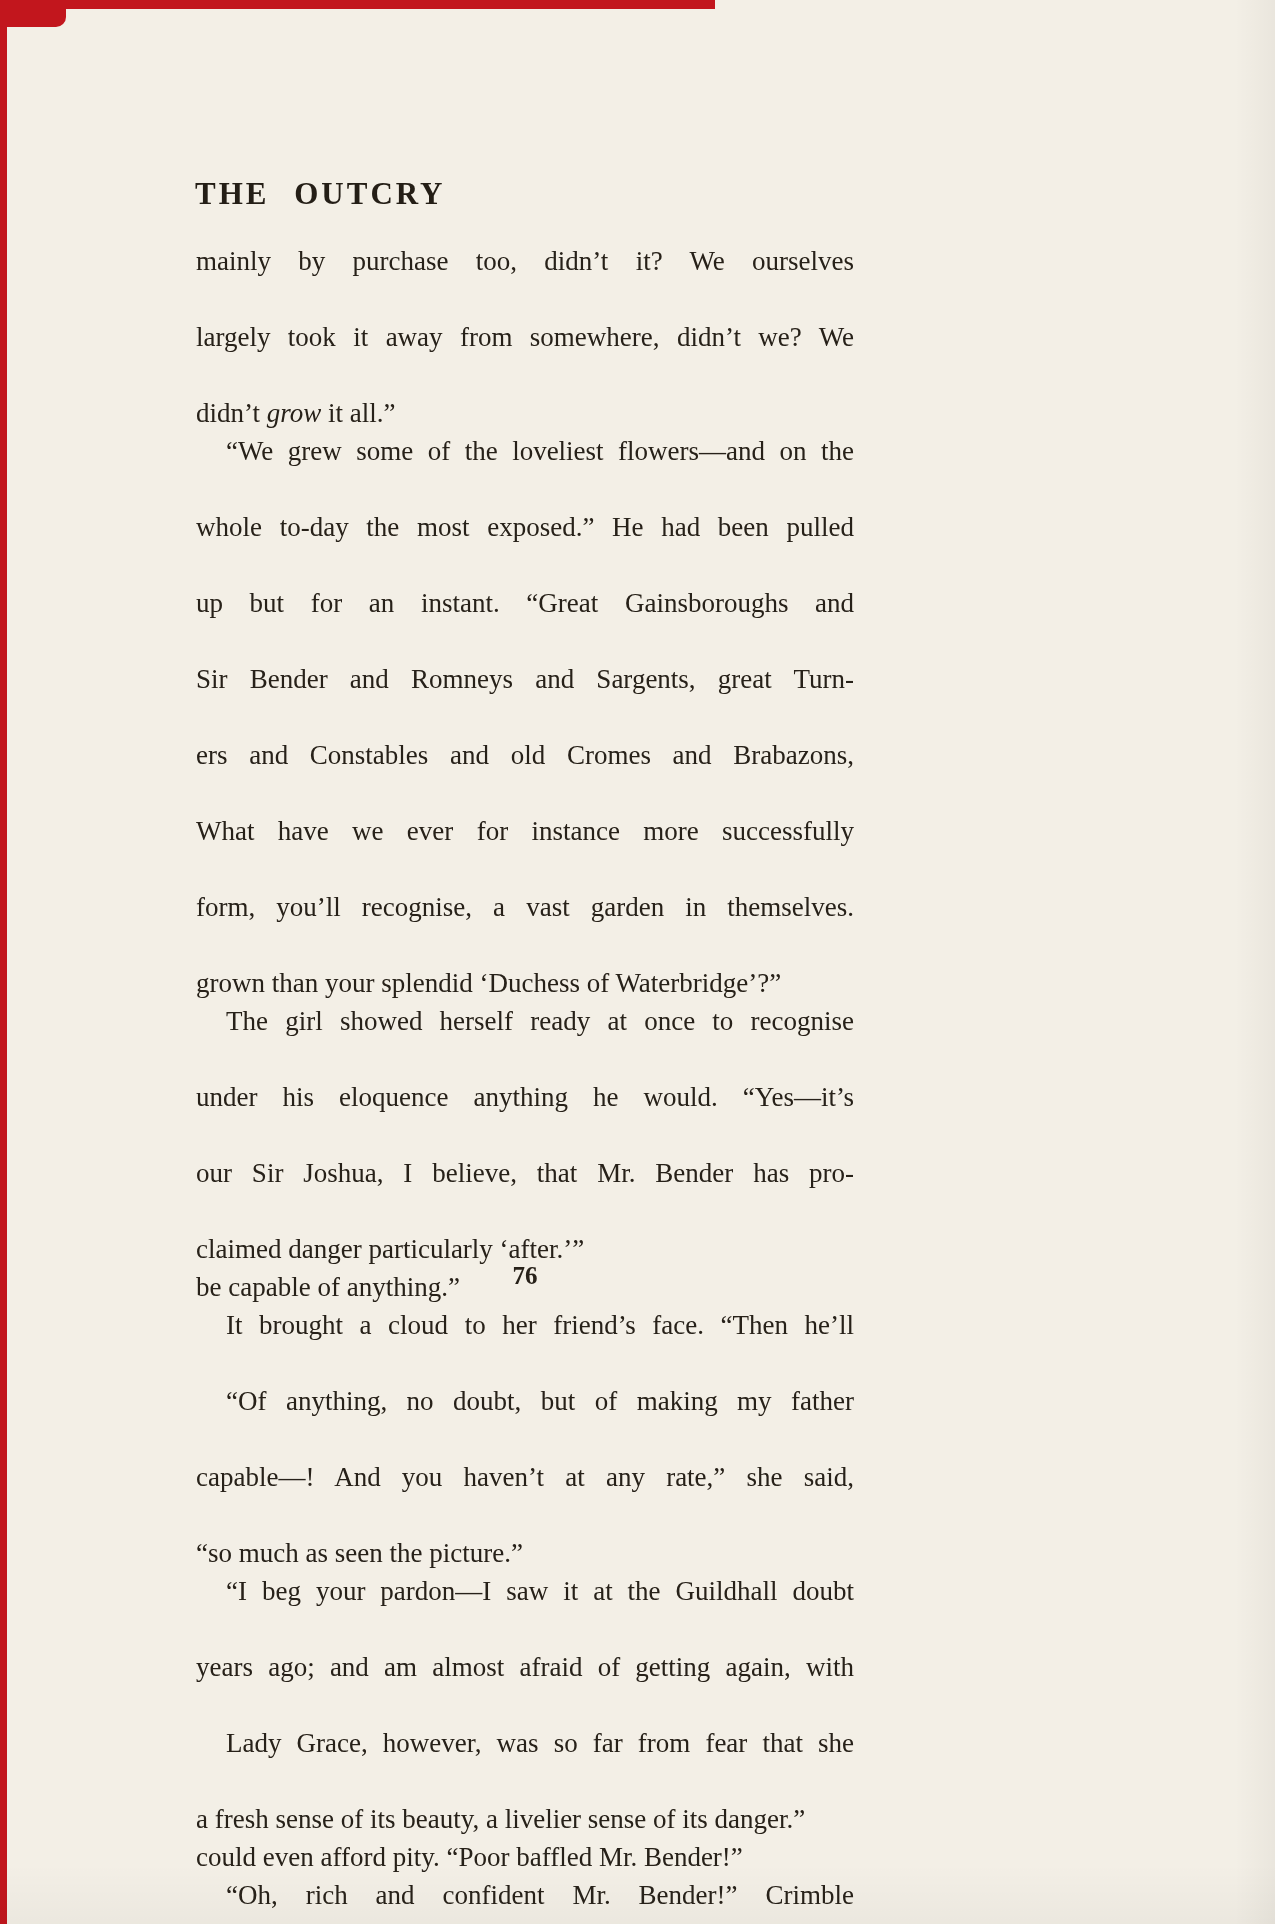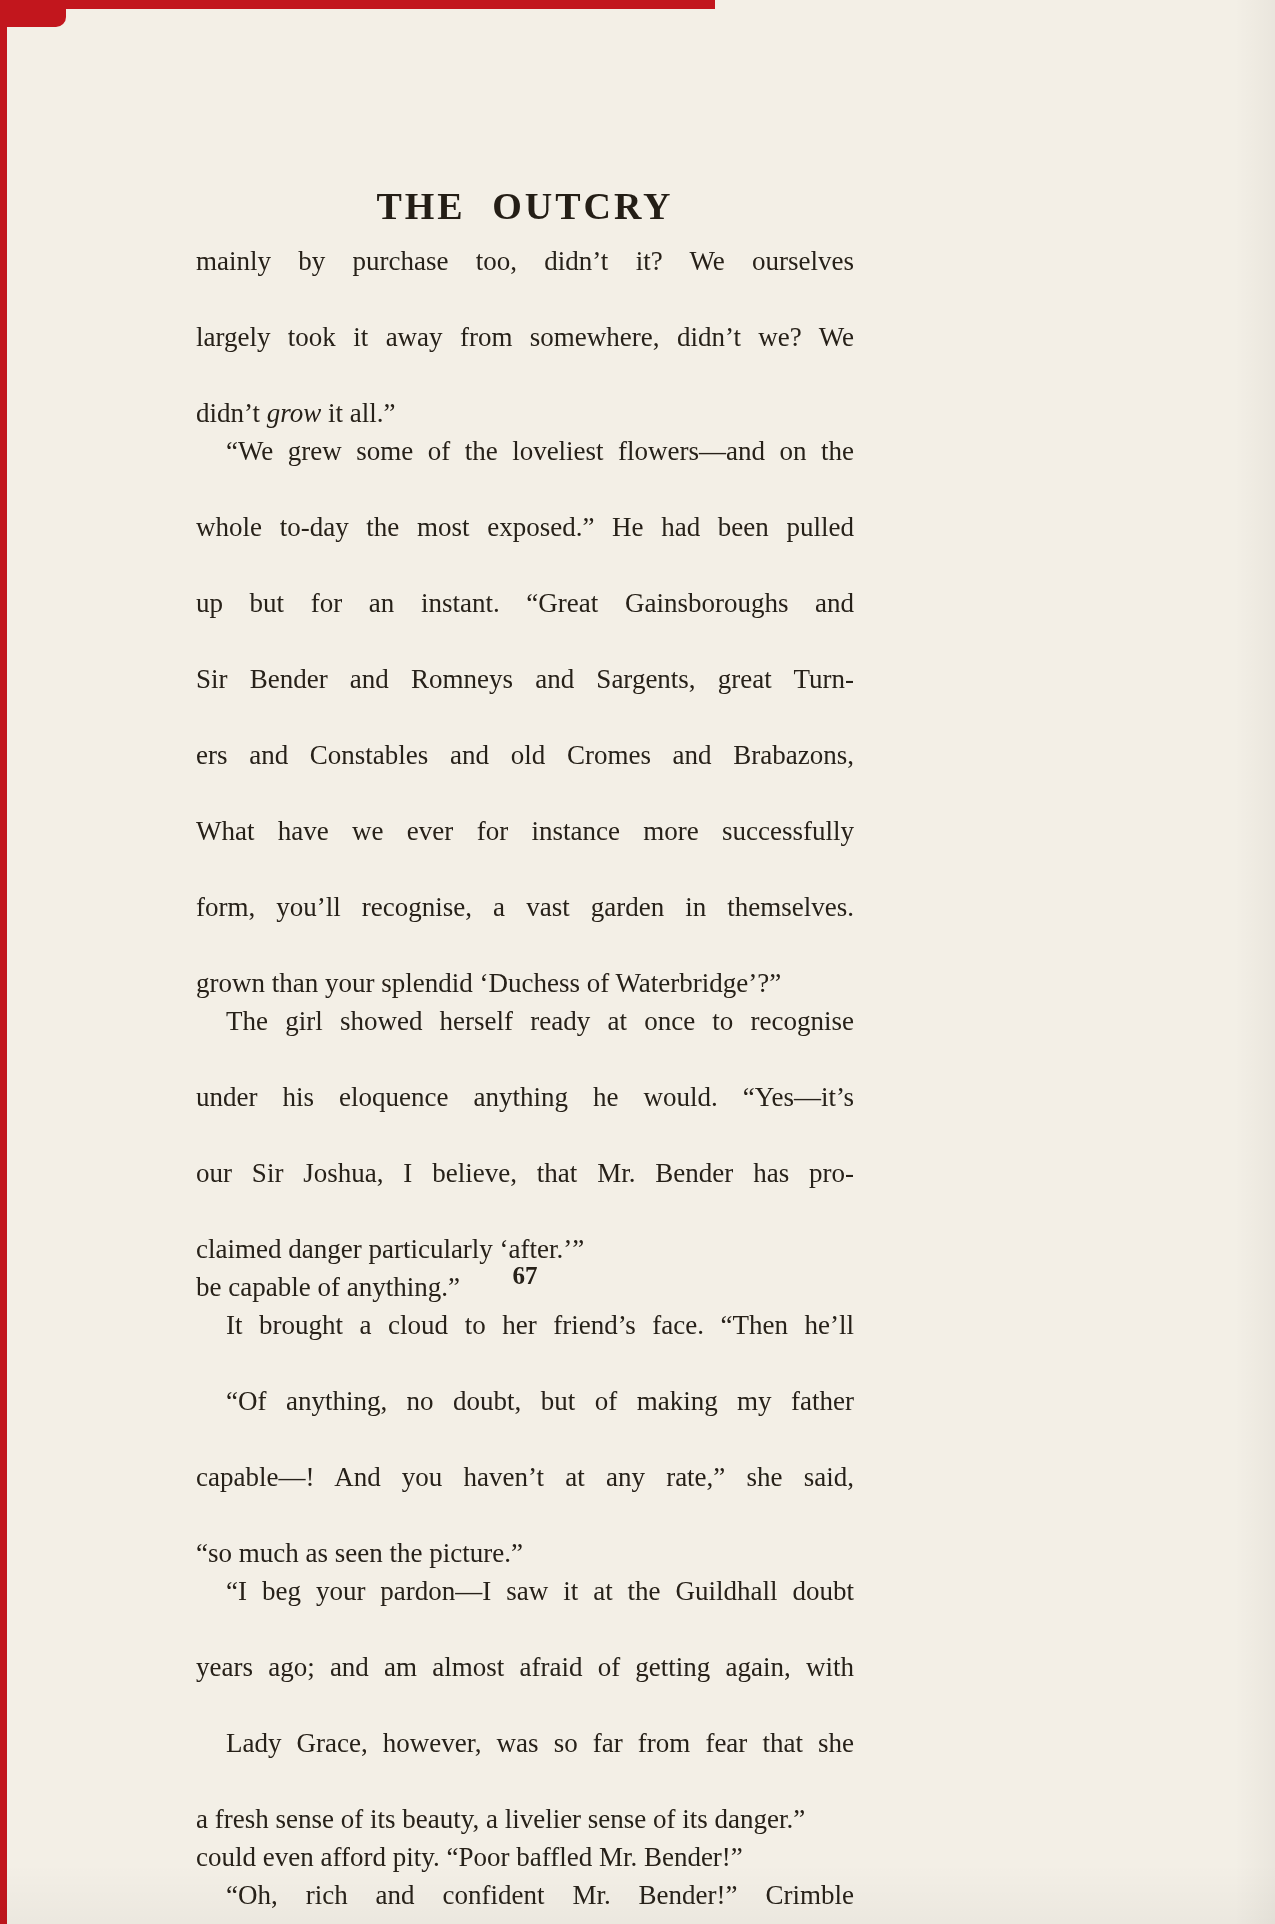--- a/index.html
+++ b/index.html
@@ -45,27 +45,26 @@
     left: 0; bottom: 0;
     width: 100%; height: 60px;
     background: linear-gradient(to bottom, rgba(0,0,0,0), rgba(0,0,0,0.03));
   }
 
   .page-title {
     position: absolute;
     top: 176px;
     left: 195px;
     width: 660px;
-    text-align: center;
-    font-size: 38px;
+    text-align: left;
+    font-size: 31px;
     font-weight: bold;
     letter-spacing: 3px;
     word-spacing: 14px;
     color: #241e16;
-    margin-top: 8px;
   }
 
   .text-block {
     position: absolute;
     top: 242px;
     left: 196px;
     width: 658px;
     font-size: 27px;
     line-height: 38px;
     color: #272119;
@@ -132,13 +131,13 @@
     <div class="line just">capable—!  And you haven’t at any rate,” she said,</div>
     <div class="line">“so much as seen the picture.”</div>
     <div class="line just indent">“I beg your pardon—I saw it at the Guildhall doubt</div>
     <div class="line just">years ago; and am almost afraid of getting again, with</div>
     <div class="line just indent">Lady Grace, however, was so far from fear that she</div>
     <div class="line">a fresh sense of its beauty, a livelier sense of its danger.”</div>
     <div class="line">could even afford pity.  “Poor baffled Mr. Bender!”</div>
     <div class="line just indent">“Oh, rich and confident Mr. Bender!”  Crimble</div>
   </div>
 
-<div class="page-number">67</div>
+<div class="page-number">76</div>
 
 </body></html>

